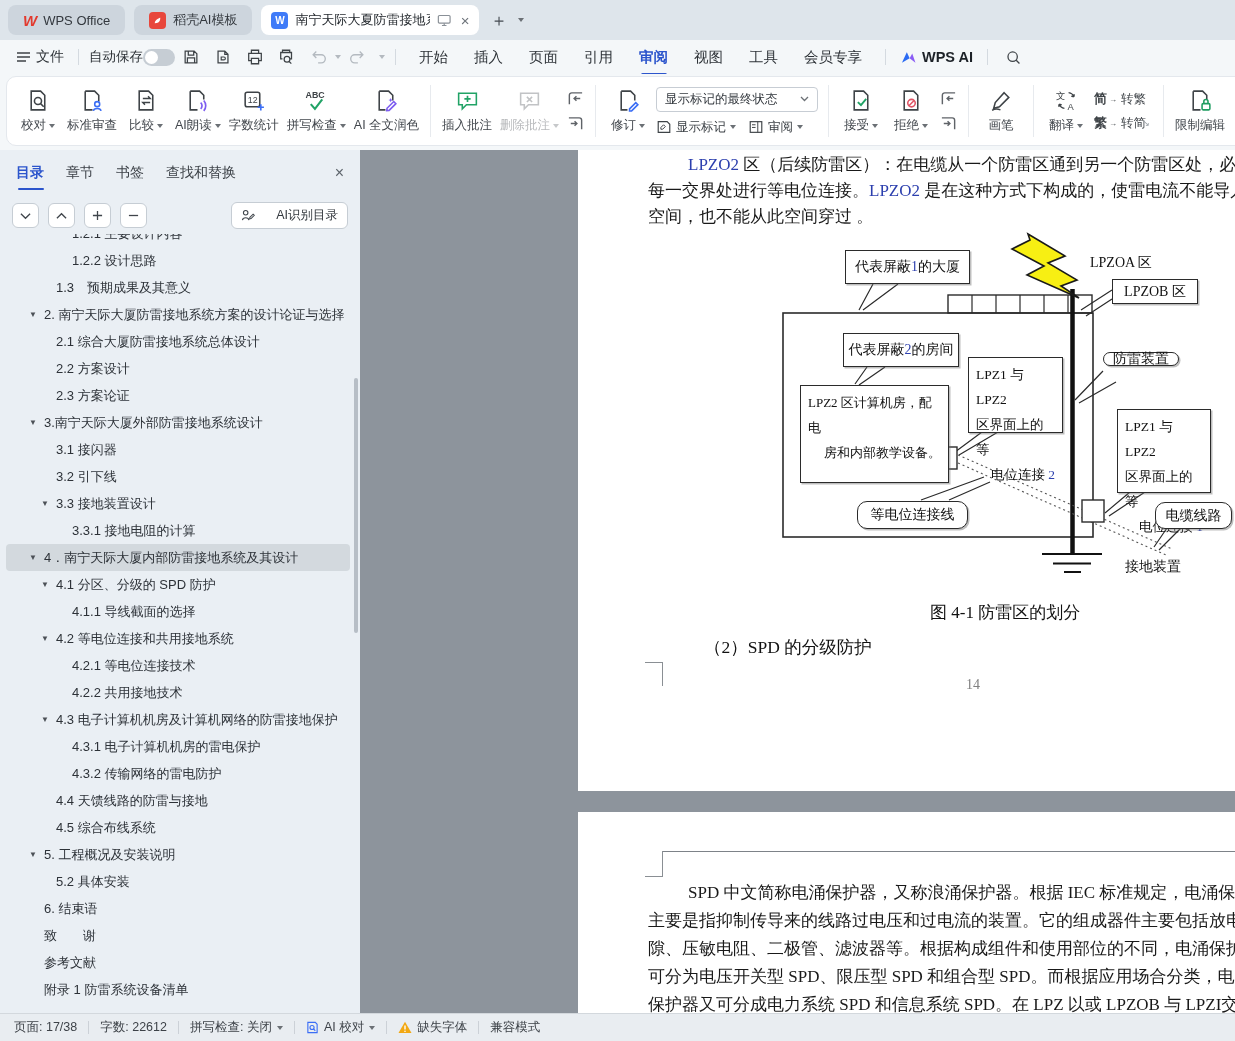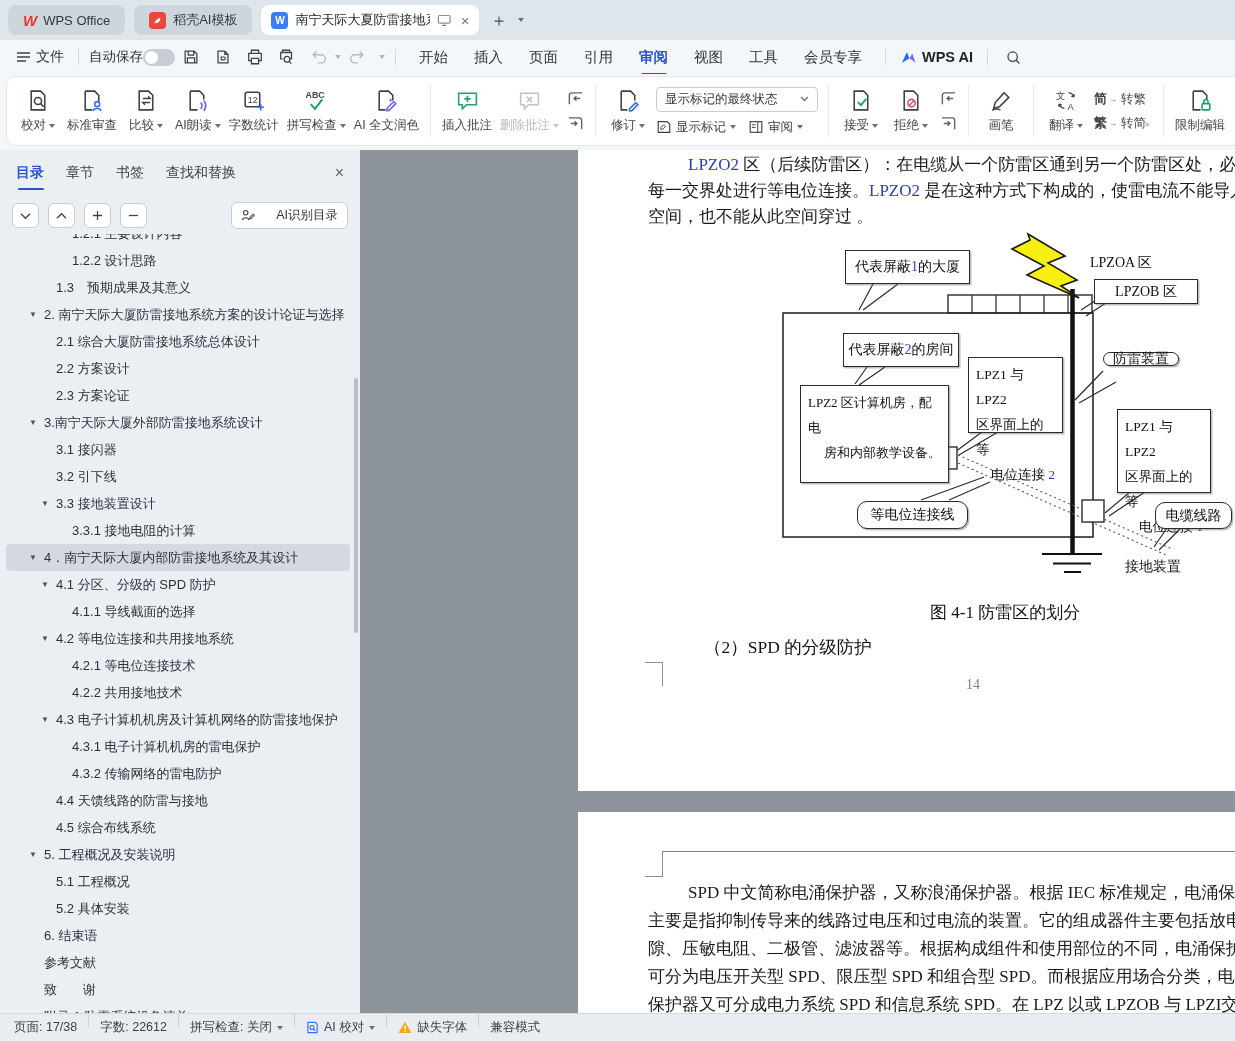--- a/index.html
+++ b/index.html
@@ -97,21 +97,21 @@
   .dlabel{position:absolute;font-family:"Liberation Serif","DejaVu Serif",serif;
     font-size:14px;color:#111;white-space:nowrap}
   .bracket1{position:absolute;left:67px;top:512px;width:18px;height:24px;
     border-top:1px solid #8a8f94;border-right:1px solid #8a8f94}
   .bracket2{position:absolute;left:67px;top:39px;width:18px;height:26px;
     border-right:1px solid #8a8f94;border-bottom:1px solid #8a8f94}
   .marginline{position:absolute;left:85px;top:39px;width:679px;border-top:1px solid #7d8288}
 
   
   #statusbar{position:absolute;left:0;top:1013px;width:100%;height:28px;background:#e9edf1;
-    border-top:1px solid #d3d8dd;display:flex;padding:0 14px;gap:11px;
+    border-top:1px solid #d3d8dd;display:flex;align-items:center;padding:0 14px;gap:11px;
     font-size:12.5px;color:#3d4248}
   .sdiv{width:1px;height:13px;background:#ccd1d7;flex:none}
   .sitem{display:flex;align-items:center;gap:5px;flex:none}
 </style>
 </head>
 <body>
 
 <div id="app">
 
   <div id="tabbar">
@@ -566,37 +566,33 @@
         <div class="titem lv2">
           <span class="tarrow"></span>
           <span>4.5 综合布线系统</span>
         </div>
         <div class="titem lv1">
           <span class="tarrow">▼</span>
           <span>5. 工程概况及安装说明</span>
         </div>
         <div class="titem lv2">
           <span class="tarrow"></span>
-          <span>5.1 工程概况</span>
-        </div>
-        <div class="titem lv2">
-          <span class="tarrow"></span>
           <span>5.2 具体安装</span>
         </div>
         <div class="titem lv1">
           <span class="tarrow"></span>
           <span>6. 结束语</span>
         </div>
         <div class="titem lv1">
           <span class="tarrow"></span>
+          <span>致　　谢</span>
+        </div>
+        <div class="titem lv1">
+          <span class="tarrow"></span>
           <span>参考文献</span>
-        </div>
-        <div class="titem lv1">
-          <span class="tarrow"></span>
-          <span>致　　谢</span>
         </div>
         <div class="titem lv1">
           <span class="tarrow"></span>
           <span>附录 1 防雷系统设备清单</span>
         </div>
       </div>
     <div class="sscroll"></div>
   </div>
 
   <div id="docarea">
@@ -637,21 +633,21 @@
 
         <path d="M464 404h60 M475 413.5h38 M486 422h17" stroke="#111" stroke-width="2.2"></path>
       </svg>
 
       <div class="dbox" style="left:267px;top:100px;width:125px;height:34px">
           <span>代表屏蔽 </span>
           <span class="blue">1</span>
           <span> 的大厦</span>
         </div>
       <div class="dlabel" style="left:512px;top:104px">LPZOA 区</div>
-      <div class="dbox" style="left:516px;top:129px;width:104px;height:25px">LPZOB 区</div>
+      <div class="dbox" style="left:534px;top:129px;width:86px;height:25px">LPZOB 区</div>
       <div class="dbox" style="left:265px;top:183px;width:116px;height:34px">
           <span>代表屏蔽 </span>
           <span class="blue">2</span>
           <span> 的房间</span>
         </div>
       <div class="dbox multi" style="left:222px;top:235px;width:149px;height:98px;font-size:13px">
         <span>LPZ2 区计算机房，配电</span>
         <span>房和内部教学设备。</span>
       </div>
       <div class="dbox multi" style="left:390px;top:207px;width:95px;height:76px">

